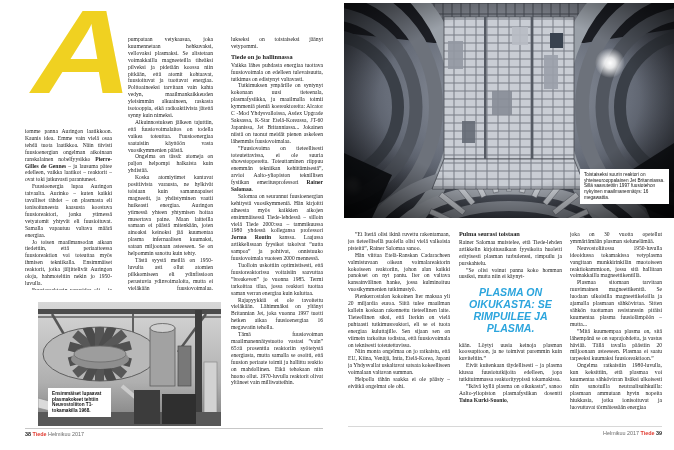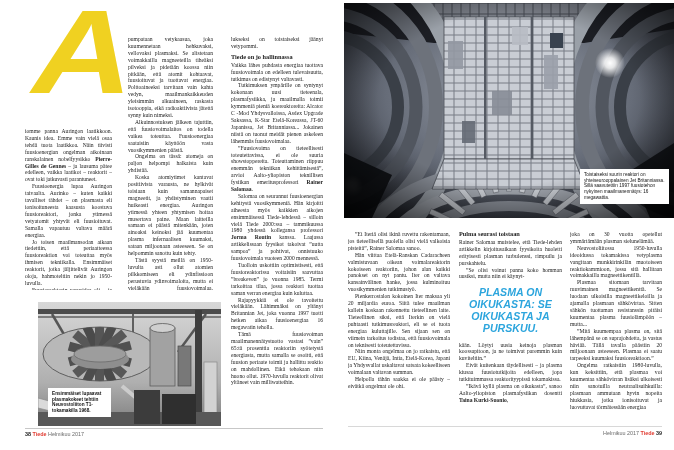--- a/index.html
+++ b/index.html
@@ -197,21 +197,21 @@
       <p class="ind">Hän viittaa Etelä-Ranskan Cadaracheen valmistuvaan oikean voimalareaktorin kokoiseen reaktoriin, johon alan kaikki panokset on nyt pantu. Iter on valtava kansainvälinen hanke, jossa kulminoituu vuosikymmenien tutkimustyö.</p>
       <p class="ind">Pienkerrostalon kokoinen Iter maksaa yli 20 miljardia euroa. Siitä tulee maailman kallein koskaan rakennettu tieteellinen laite. Tieteellinen siksi, että Iterkin on vielä puhtaasti tutkimusreaktori, eli se ei tuota energiaa kuluttajille. Sen sijaan sen on viimein tarkoitus todistaa, että fuusiovoimala on teknisesti toteutettavissa.</p>
       <p class="ind">Niin monta ongelmaa on jo ratkaistu, että EU, Kiina, Venäjä, Intia, Etelä-Korea, Japani ja Yhdysvallat uskaltavat satsata kokeelliseen voimalaan valtavan summan.</p>
       <p class="ind">Helpolla tähän saakka ei ole päästy – eivätkä ongelmat ole ohi.</p>
     </div>
 
     <div class="col" style="left:459px;top:231px;width:103px;height:190px;">
       <div class="subhead" style="margin-top:0;">Pulma seurasi toistaan</div>
       <p>Rainer Salomaa muistelee, että Tiede-lehden artikkelin kirjoitusaikaan fyysikoita huoletti erityisesti plasman turbulenssi, rimpuilu ja purskahtelu.</p>
       <p class="ind">”Se olisi voinut panna koko homman uusiksi, mutta niin ei käynyt-</p>
-      <div class="pullquote">PLASMA ON OIKUKASTA: SE OIKUKASTA JA PURSKUU.</div>
+      <div class="pullquote">PLASMA ON OIKUKASTA: SE RIMPUILEE JA PLASMA.</div>
       <p>kään. Löytyi uusia keinoja plasman koossapitoon, ja ne toimivat paremmin kuin kuviteltiin.”</p>
       <p class="ind">Eivät kuitenkaan täydellisesti – ja plasma kiusaa fuusiotutkijoita edelleen, jopa tutkituimmassa reaktorityypissä tokamakissa.</p>
       <p class="ind"><span>”Ikävä kyllä plasma on oikukasta”, sanoo Aalto-yliopiston plasmafysiikan dosentti </span><b>Taina Kurki-Suonio</b><span>,</span></p>
     </div>
 
     <div class="col" style="left:570px;top:231px;width:92px;height:190px;">
       <p>joka on 30 vuotta opetellut ymmärtämään plasman sielunelämää.</p>
       <p class="ind">Neuvostoliitossa 1950-luvulla ideoidussa tokamakissa vetyplasma vangitaan munkkirinkilän muotoiseen reaktiokammioon, jossa sitä hallitaan voimakkailla magneettikentillä.</p>
       <p class="ind">Plasmaa sitomaan tarvitaan ruuvimainen magneettikenttä. Se luodaan ulkoisilla magneettikeloilla ja ajamalla plasmaan sähkövirtaa. Sitten sähkön tuottaman resistanssin pitäisi kuumentaa plasma fuusiolämpöön – mutta...</p>
       <p class="ind">”Mitä kuumempaa plasma on, sitä lähempänä se on suprajohdetta, ja vastus häviää. Tällä tavalla päästiin 20 miljoonaan asteeseen. Plasmaa ei saatu tarpeeksi kuumaksi fuusioreaktioon.”</p>

